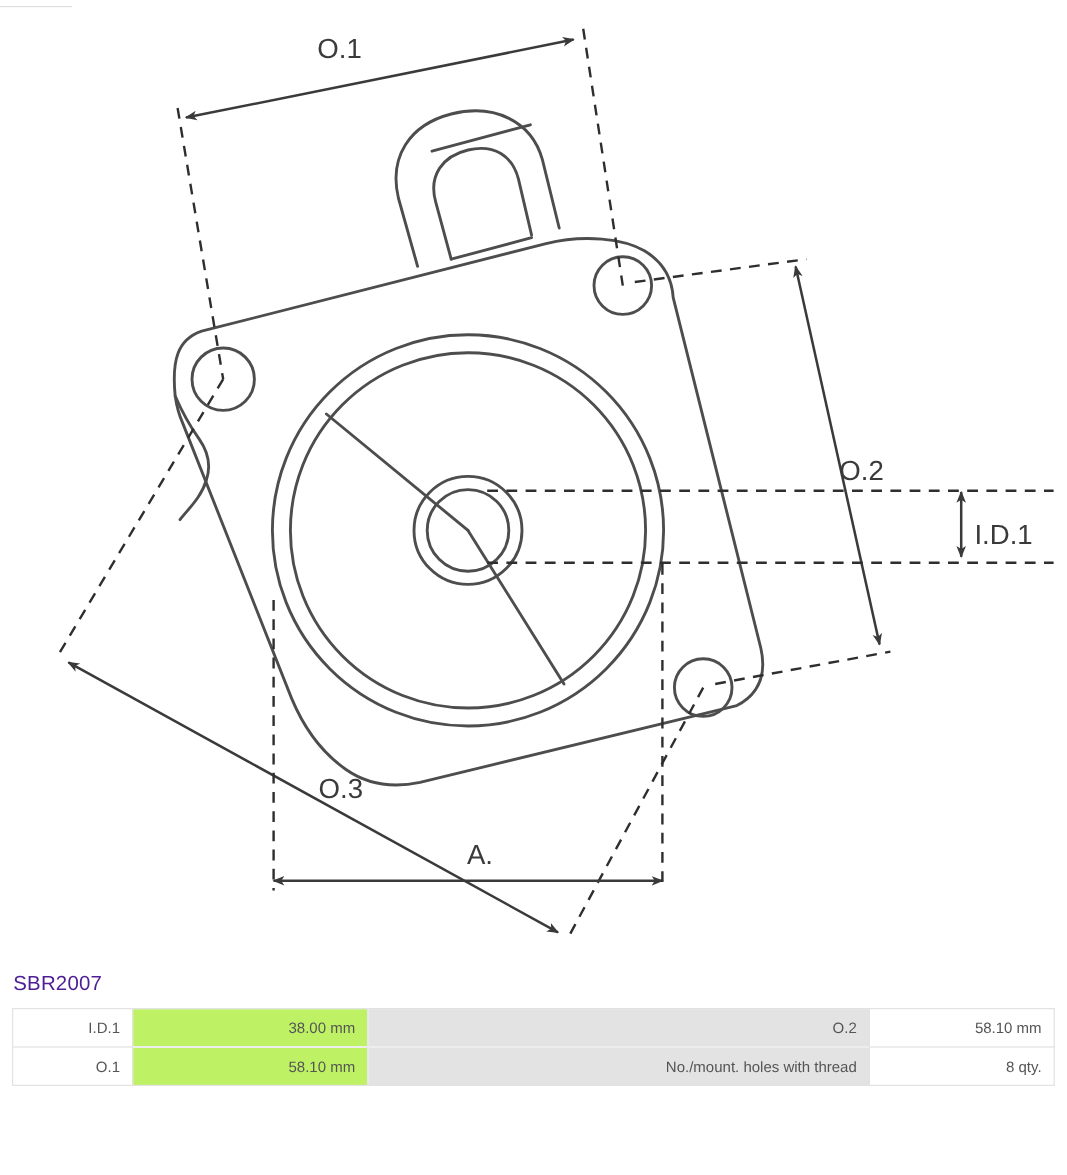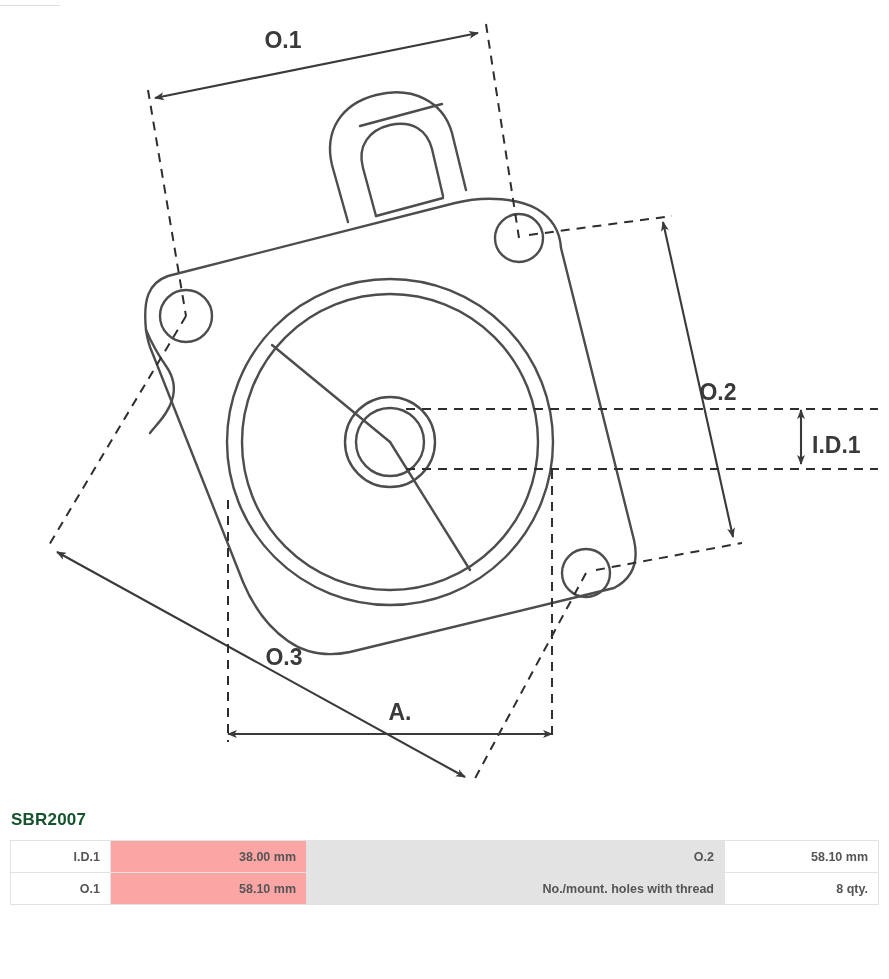--- a/index.html
+++ b/index.html
@@ -12,38 +12,37 @@
     height: 979px;
     font-family: "Liberation Sans", sans-serif;
     color: #333333;
     position: relative;
     overflow: hidden;
   }
   #page {
     position: relative;
     width: 889px;
     height: 979px;
-    font-weight: bold;
   }
   #drawing-area {
     position: absolute;
     left: 0;
     top: 0;
     width: 889px;
     height: 800px;
   }
   #drawing-area svg {
     display: block;
   }
   #part-title {
     position: absolute;
     left: 11px;
     top: 810px;
     font-size: 17px;
-    color: #14532d;
+    color: #4c1d95;
     font-family: "Liberation Sans", sans-serif;
     letter-spacing: 0.2px;
   }
   #spec-table {
     position: absolute;
     left: 10px;
     top: 840px;
     width: 869px;
     border-collapse: collapse;
     table-layout: fixed;
@@ -59,21 +58,21 @@
     overflow: hidden;
   }
   #spec-table td.lbl-left {
     width: 79px;
     text-align: right;
     background: #ffffff;
   }
   #spec-table td.val-left {
     width: 175px;
     text-align: right;
-    background: #fca5a5;
+    background: #bef264;
   }
   #spec-table td.lbl-right {
     text-align: right;
     background: #e3e3e3;
   }
   #spec-table td.val-right {
     width: 133px;
     text-align: right;
     background: #ffffff;
   }

